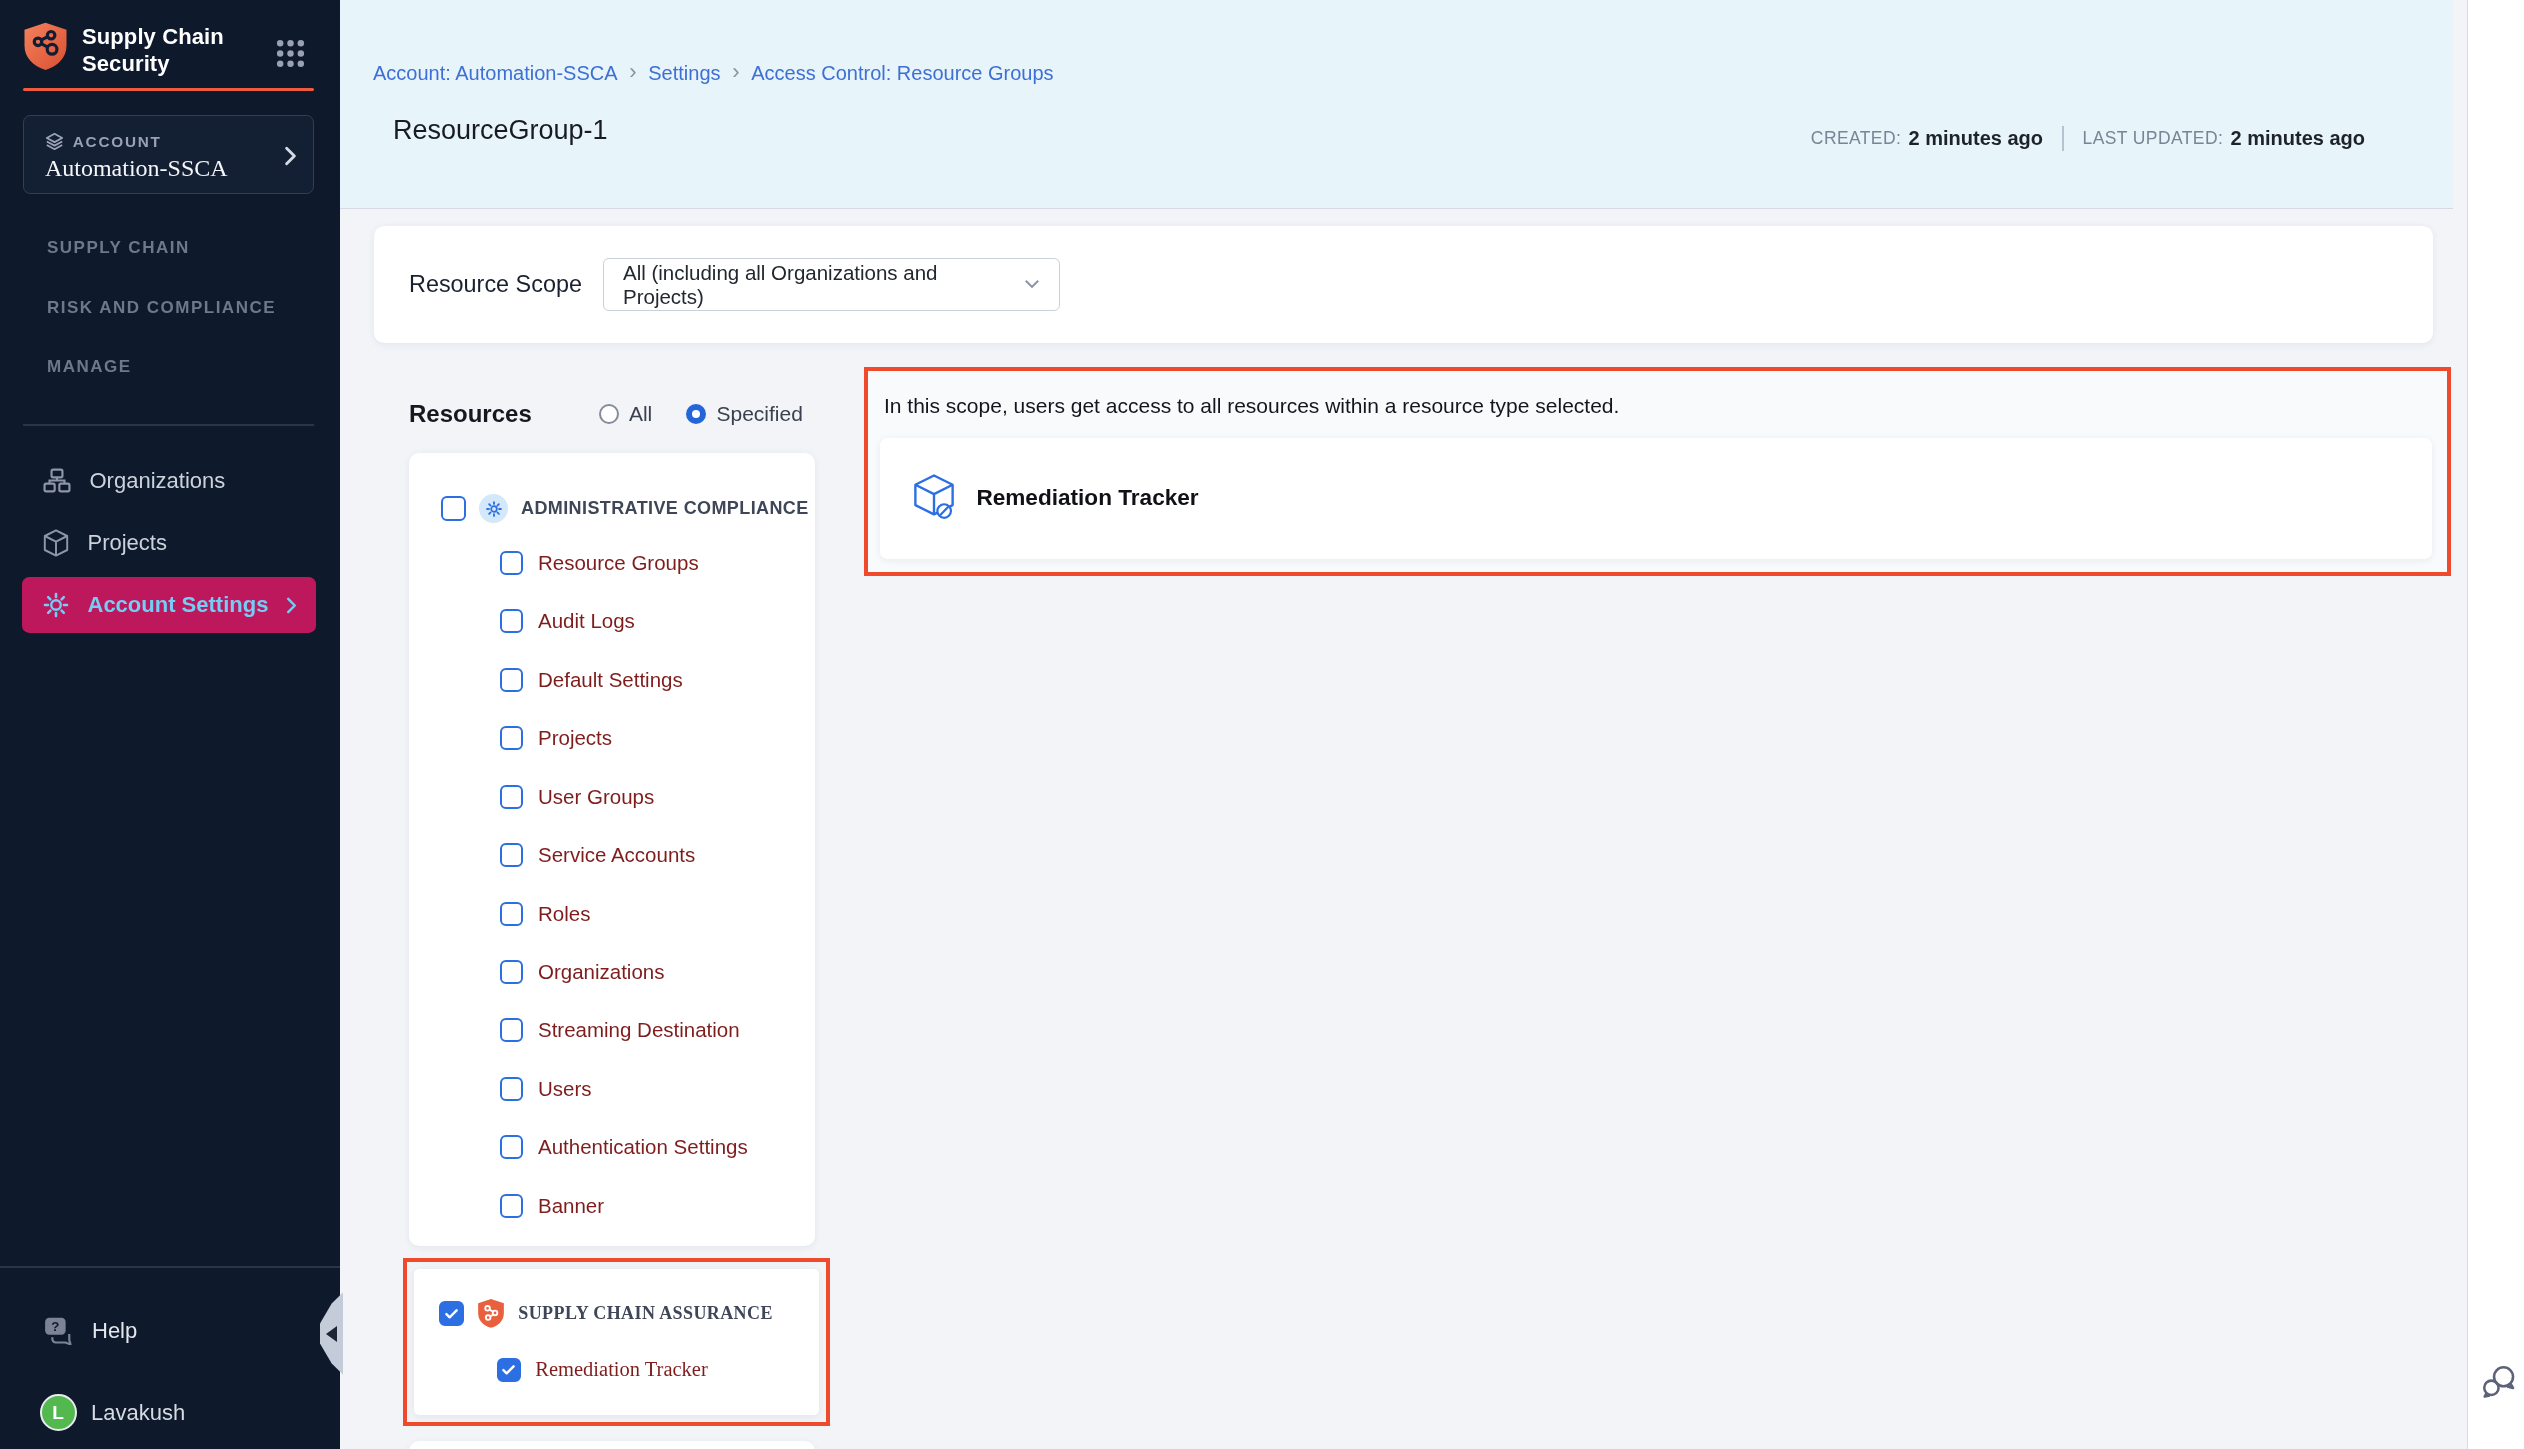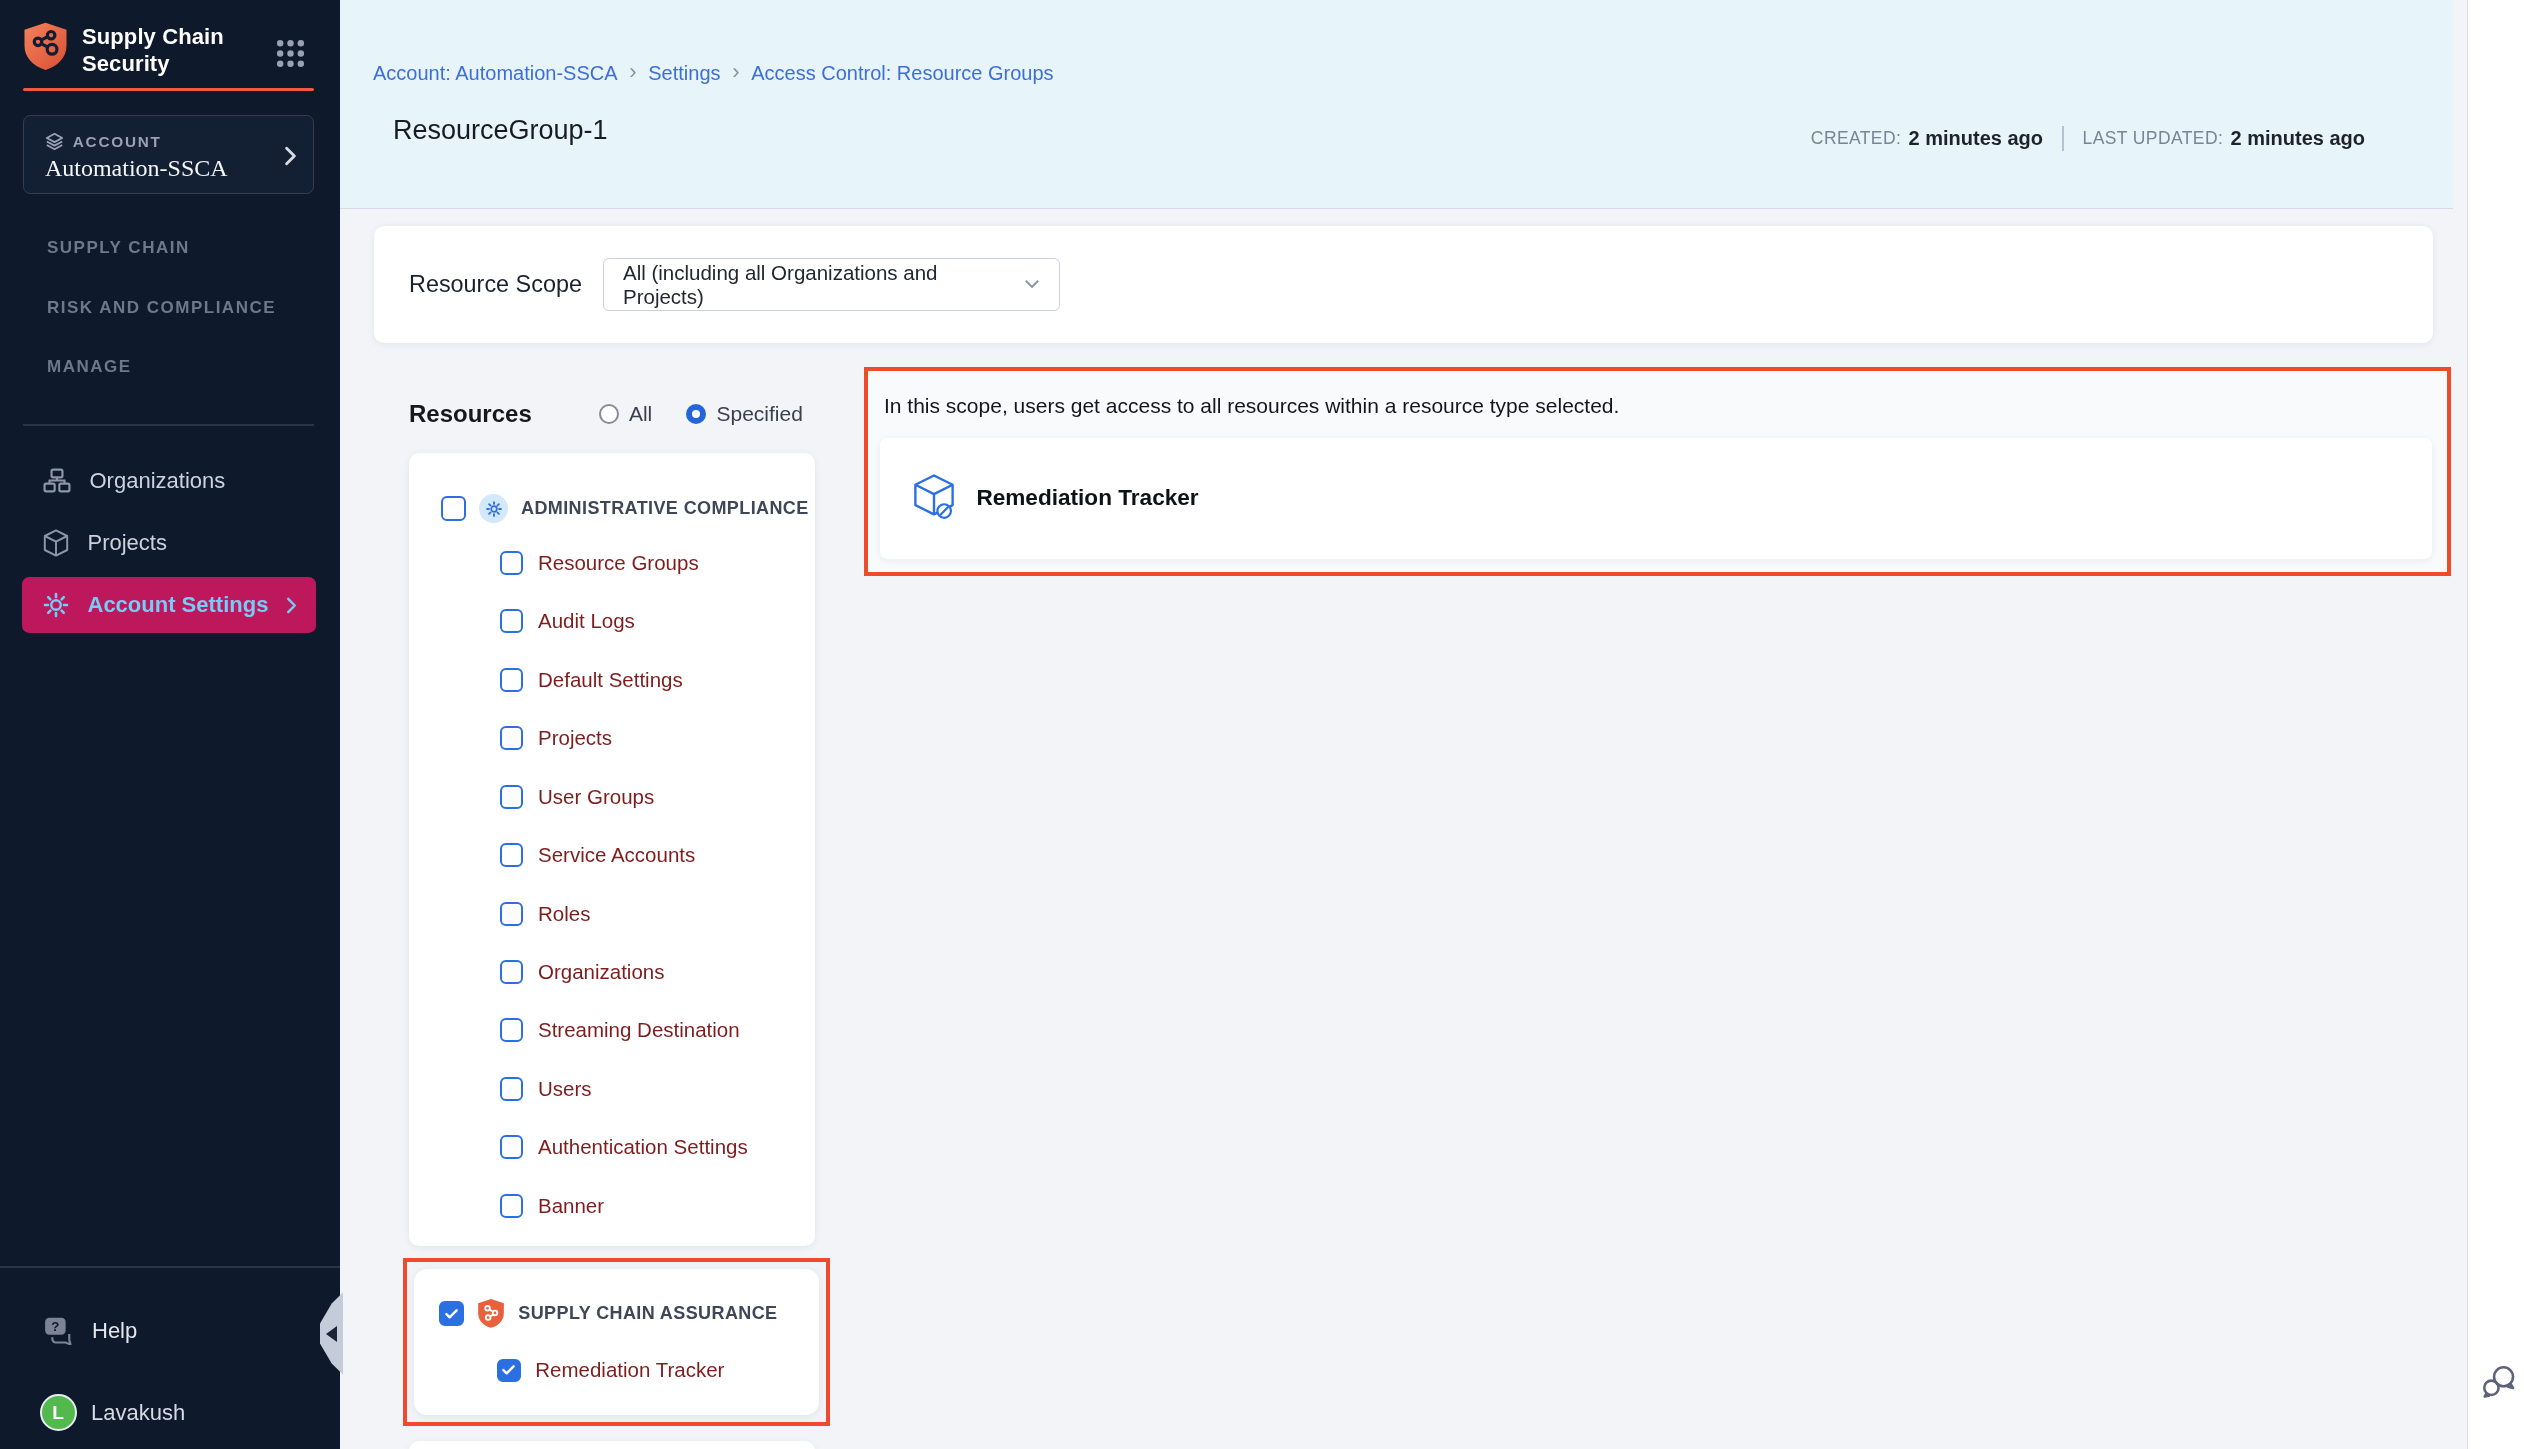--- a/index.html
+++ b/index.html
@@ -82,21 +82,21 @@
   .cb.checked { background:#2b6fe2; }
   .cb svg { width:13px; height:10.2px; }
   .group-icon-circle { width:29px; height:29px; border-radius:50%; background:#d3e8fb; display:flex; align-items:center; justify-content:center; margin-left:13px; flex:none; }
   .group-label { font-size:18px; font-weight:bold; color:#3e4657; letter-spacing:0.4px; margin-left:13px; white-space:nowrap; }
   .item-row { position:absolute; left:91px; display:flex; align-items:center; }
   .item-label { font-size:20.5px; color:#7f1d1d; margin-left:14.6px; white-space:nowrap; }
 
   
   .red-box { border:4.4px solid #ee4a2b; }
   #sca-box { position:absolute; left:403px; top:1258px; width:427px; height:168px; background:#f1f3f6; padding:7.3px; }
-  #sca-card { width:100%; height:100%; border-radius:13px; position:relative; }
+  #sca-card { width:100%; height:100%; border-radius:5px; position:relative;font-family:Liberation Serif, serif; }
   #sliver-card { position:absolute; left:409px; top:1441px; width:406px; height:17.5px; border-radius:10.2px 10.2px 0 0; }
 
   #detail-box { position:absolute; left:864px; top:367px; width:1587px; height:209px; background:#f8fafc;padding-left:21px; }
   .detail-message { position:absolute; left:16px; top:23.4px; font-size:21px; color:#14161d; }
   #detail-card { position:absolute; left:12.4px; top:67px; width:1552px; height:121px; border-radius:7.3px; }
   .detail-cube { position:absolute; left:32px; top:34px; width:44px; height:51px; }
   .detail-title { position:absolute; left:96px; top:47px; font-size:22.6px; font-weight:bold; color:#0f1116; }
 
   svg { display:block; }
 </style>

